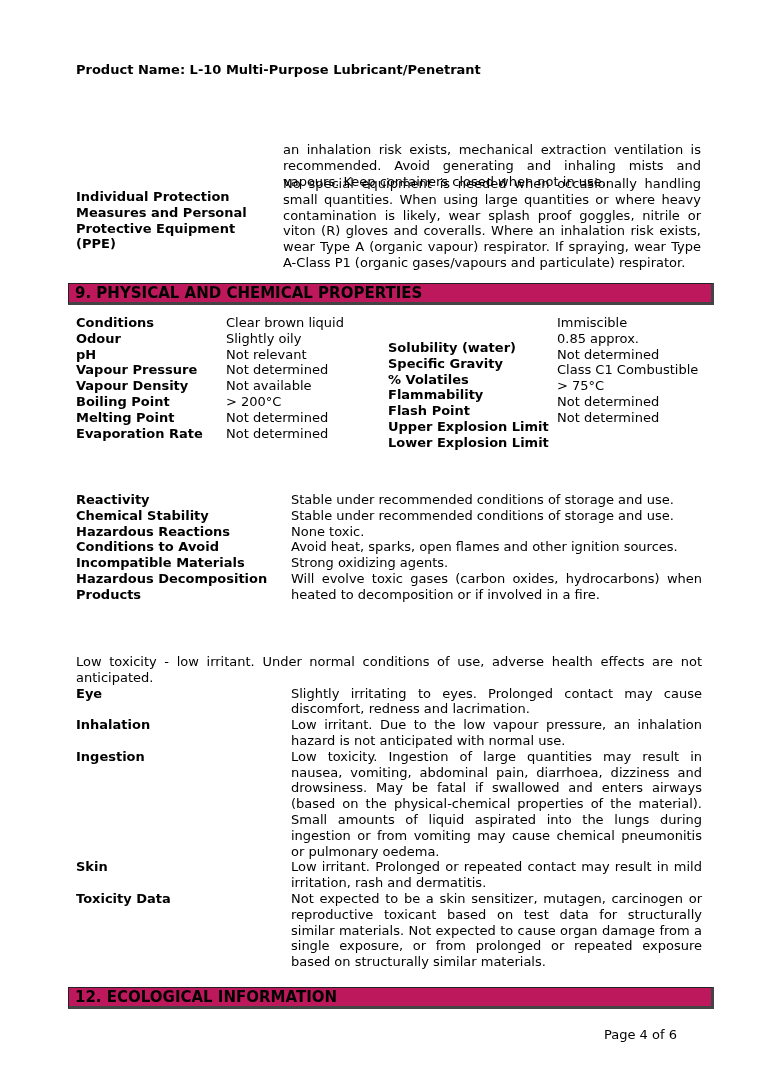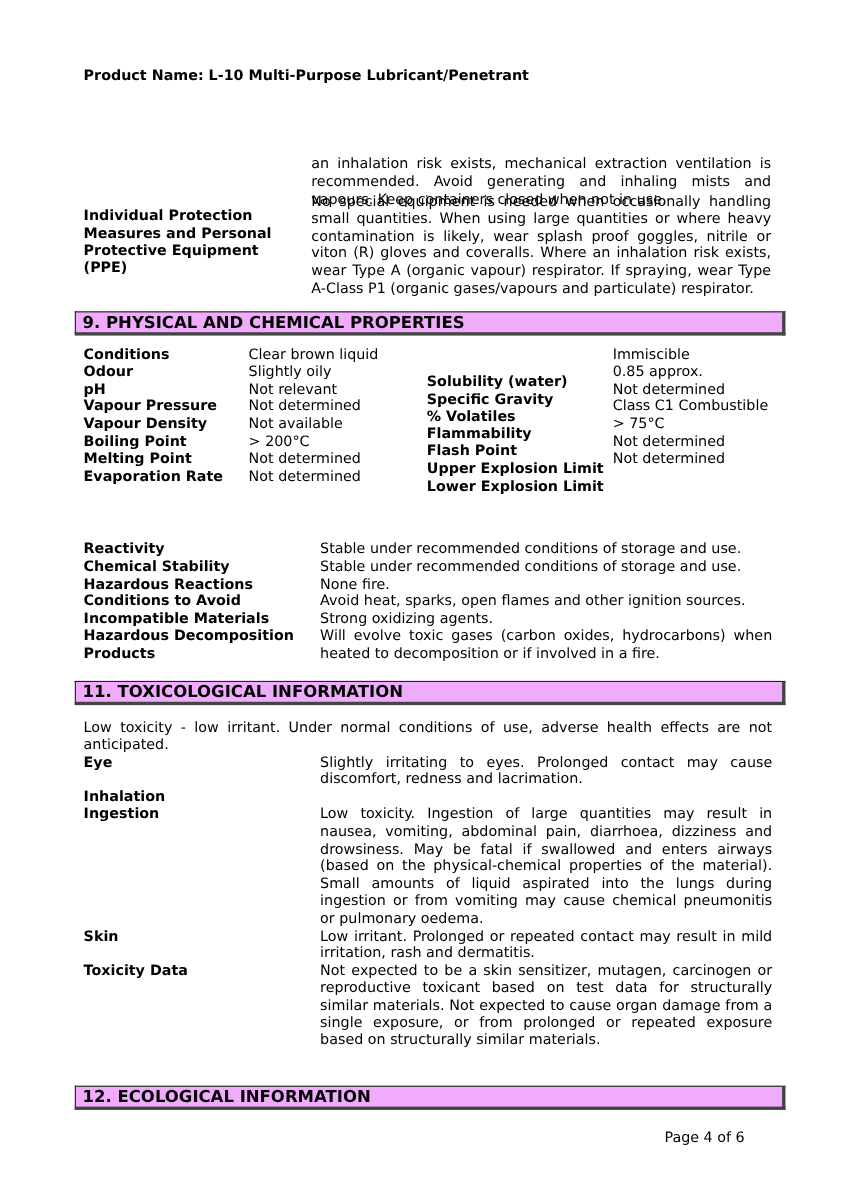--- a/index.html
+++ b/index.html
@@ -13,21 +13,21 @@
     position: absolute; left: 76px; top: 62px;
     font-weight: bold; font-size: 13px; letter-spacing: 0px;
   }
   .lbl { font-weight: bold; }
   .txt { line-height: 15.8px; font-size: 13px; }
   .just { text-align: justify; text-align-last: left; }
   .abs { position: absolute; margin-top: 30px; }
 
   .sec-header {
     position: absolute; left: 68px; width: 636px; height: 18px;
-    background: #f0abfc;
+    background: #be185d;
     border: 1px solid #222;
     border-right: 3px solid #444; border-bottom: 3px solid #444;
     font-weight: bold; font-size: 15px; line-height: 18px;
     padding-left: 6px; box-sizing: content-box;
   }
 
   
   .s8-cont { left: 283px; top: 112px; width: 418px; }
   .s8-label { left: 76px; top: 159px; width: 190px; }
   .s8-ppe { left: 283px; top: 146px; width: 418px; }
@@ -117,47 +117,47 @@
     <div class="item">
       <div class="k">Reactivity</div>
       <div class="v">Stable under recommended conditions of storage and use.</div>
     </div>
     <div class="item">
       <div class="k">Chemical Stability</div>
       <div class="v">Stable under recommended conditions of storage and use.</div>
     </div>
     <div class="item">
       <div class="k">Hazardous Reactions</div>
-      <div class="v">None fire.</div>
+      <div class="v">None toxic.</div>
     </div>
     <div class="item">
       <div class="k">Conditions to Avoid</div>
       <div class="v">Avoid heat, sparks, open flames and other ignition sources.</div>
     </div>
     <div class="item">
       <div class="k">Incompatible Materials</div>
       <div class="v">Strong oxidizing agents.</div>
     </div>
     <div class="item">
       <div class="k" style="width:200px;flex-basis:215px;">Hazardous Decomposition Products</div>
       <div class="v">Will evolve toxic gases (carbon oxides, hydrocarbons) when heated to decomposition or if involved in a fire.</div>
     </div>
   </div>
 
-  <div class="sec-header" style="top:619px;">11.  TOXICOLOGICAL INFORMATION</div>
   <div class="kv txt" style="top:654px;">
     <div class="item">
       <div class="v">Low toxicity - low irritant. Under normal conditions of use, adverse health effects are not anticipated.</div>
     </div>
     <div class="item">
       <div class="k">Eye</div>
       <div class="v">Slightly irritating to eyes.  Prolonged contact may cause discomfort, redness and lacrimation.</div>
     </div>
     <div class="item">
       <div class="k">Inhalation</div>
+      <div class="v">Low irritant. Due to the low vapour pressure, an inhalation hazard is not anticipated with normal use.</div>
     </div>
     <div class="item">
       <div class="k">Ingestion</div>
       <div class="v">Low toxicity. Ingestion of large quantities may result in nausea, vomiting, abdominal pain, diarrhoea, dizziness and drowsiness. May be fatal if swallowed and enters airways (based on the physical-chemical properties of the material). Small amounts of liquid aspirated into the lungs during ingestion or from vomiting may cause chemical pneumonitis or pulmonary oedema.</div>
     </div>
     <div class="item">
       <div class="k">Skin</div>
       <div class="v">Low irritant. Prolonged or repeated contact may result in mild irritation, rash and dermatitis.</div>
     </div>
     <div class="item">

